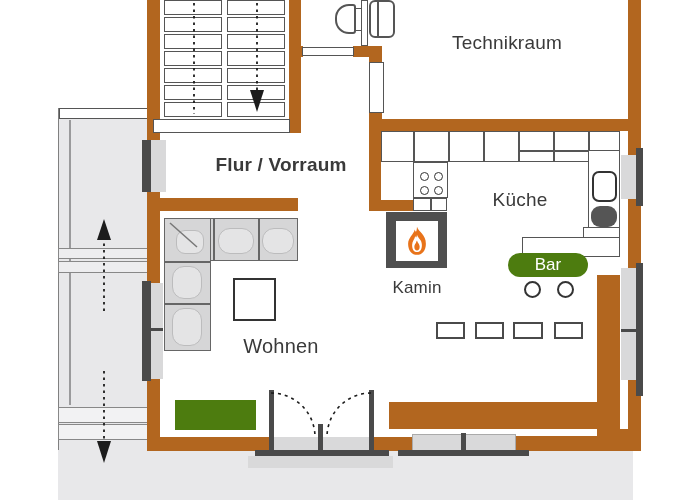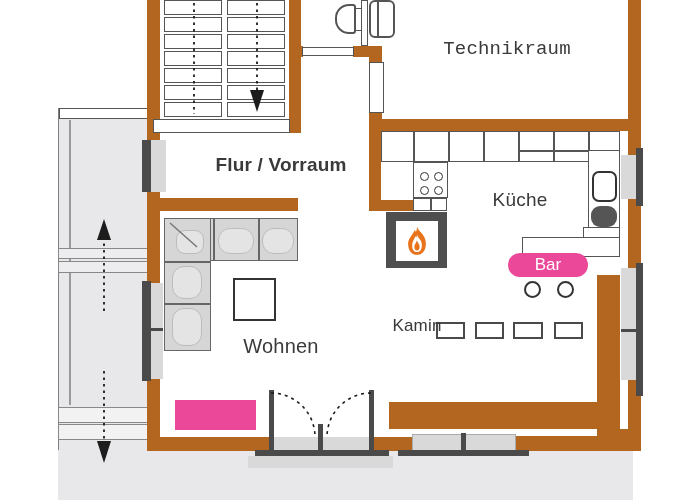--- a/index.html
+++ b/index.html
@@ -1,20 +1,20 @@
 <!DOCTYPE html>
 <html><head>
 <meta charset="utf-8">
 <style>
   html,body{margin:0;padding:0;background:#fff;}
   #plan{position:relative;width:700px;height:500px;background:#ffffff;overflow:hidden;
         font-family:"Liberation Sans",sans-serif;}
   .abs{position:absolute;}
   .wall{position:absolute;background:#b2661f;}
-  .furn{position:absolute;background:#ec4899;}
+  .furn{position:absolute;background:#4d7c0f;}
   .whitebox{position:absolute;background:#fff;border:1.5px solid #555;box-sizing:border-box;}
   .ltgray{position:absolute;background:#d9d9da;}
   .dkgray{position:absolute;background:#4a4a4a;}
   .label{position:absolute;color:#3a3a3a;font-size:19px;white-space:nowrap;
          transform:translate(-50%,-50%);letter-spacing:0.2px;}
   .wlabel{color:#fff;display:flex;align-items:center;justify-content:center;width:100%;height:100%;}
   .stairs-col{position:absolute;display:grid;grid-template-rows:repeat(7,1fr);row-gap:2px;}
   .stairs-col div{background:#fff;border:1.5px solid #555;box-sizing:border-box;}
   .burner{position:absolute;width:9px;height:9px;border:1.7px solid #333;border-radius:50%;
           background:#fff;box-sizing:border-box;}
@@ -159,25 +159,25 @@
   <div class="chair" style="left:436px;top:322px;"></div>
   <div class="chair" style="left:475px;top:322px;"></div>
   <div class="chair" style="left:513px;top:322px;width:30px;"></div>
   <div class="chair" style="left:554px;top:322px;"></div>
   <div class="furn" style="left:508px;top:253px;width:80px;height:24px;border-radius:12px;font-size:17px;">
     <div class="wlabel">Bar</div>
   </div>
   <div class="stool" style="left:524px;top:281px;"></div>
   <div class="stool" style="left:557px;top:281px;"></div>
 
-  <div class="label" style="left:507px;top:49px;font-family:Liberation Mono, monospace;">Technikraum</div>
+  <div class="label" style="left:507px;top:43px;">Technikraum</div>
   <div class="label" style="left:281px;top:165px;font-weight:bold;">Flur / Vorraum</div>
   <div class="label" style="left:520px;top:200px;">Küche</div>
   <div class="label" style="left:281px;top:346px;font-size:20px;">Wohnen</div>
-  <div class="label" style="left:417px;top:288px;font-size:17px;margin-top:38px;">Kamin</div>
+  <div class="label" style="left:417px;top:288px;font-size:17px;">Kamin</div>
 
   <svg class="overlay" width="700" height="500" viewBox="0 0 700 500">
     <path d="M194 3 V114" stroke="#1c1c1c" stroke-width="1.8" stroke-dasharray="2.5 4" fill="none"></path>
     <path d="M257 3 V90" stroke="#1c1c1c" stroke-width="1.8" stroke-dasharray="2.5 4" fill="none"></path>
     <polygon points="250,90 264,90 257,112" fill="#1c1c1c"></polygon>
     <path d="M104 311 V240" stroke="#1c1c1c" stroke-width="1.8" stroke-dasharray="2.5 4" fill="none"></path>
     <polygon points="97,240 111,240 104,219" fill="#1c1c1c"></polygon>
     <path d="M104 371 V441" stroke="#1c1c1c" stroke-width="1.8" stroke-dasharray="2.5 4" fill="none"></path>
     <polygon points="97,441 111,441 104,463" fill="#1c1c1c"></polygon>
     <path d="M271 393 A44 44 0 0 1 315 437" stroke="#1c1c1c" stroke-width="1.6" stroke-dasharray="3 4" fill="none"></path>

